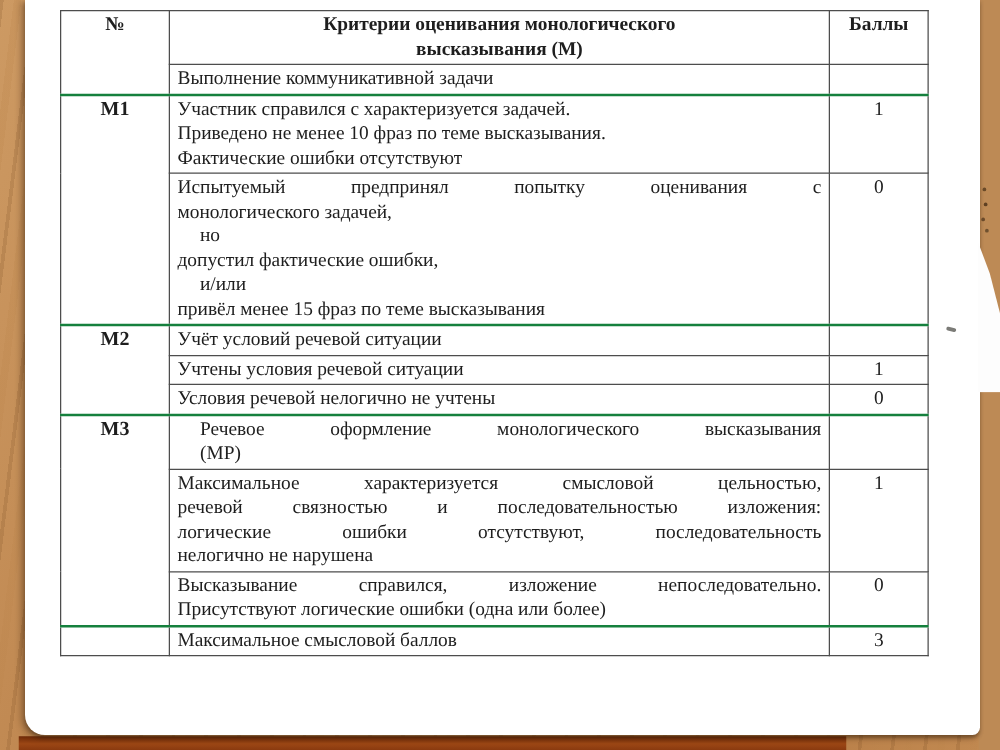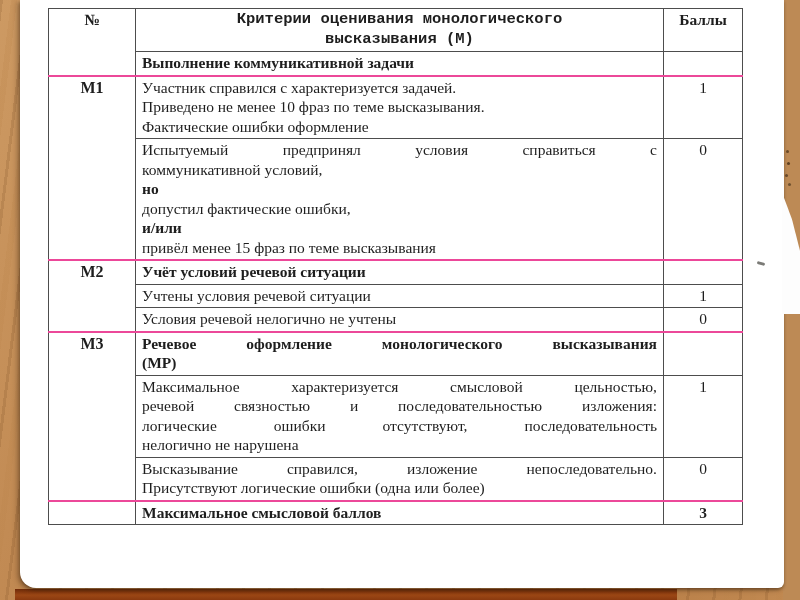--- a/index.html
+++ b/index.html
@@ -30,26 +30,26 @@
   .speck-cluster{position:absolute;right:11px;top:150px;width:3px;height:3px;border-radius:50%;
     background:#6a4a28;box-shadow:1px 12px 0 #5f4022,-1px 24px 0 #6b4a2a,2px 33px 0 #70512f;}
   .smudge{position:absolute;left:757px;top:262px;width:8px;height:3px;background:#5a5a55;
     transform:rotate(14deg);border-radius:2px;opacity:.8;}
 
   
   table.criteria{position:absolute;left:28px;top:8px;width:694px;border-collapse:collapse;
     table-layout:fixed;color:#1e1e1e;font-size:15.5px;line-height:19.5px;}
   table.criteria td,table.criteria th{border:1px solid #4d4d4d;vertical-align:top;
     padding:1px 6px 2px 6px;background:#fff;}
-  tr.section-start td{border-top:2px solid #ec4899;}
+  tr.section-start td{border-top:2px solid #15803d;}
   td.num{text-align:center;font-weight:bold;font-size:16px;}
   td.score{text-align:center;}
   th.col-head{font-weight:bold;text-align:center;}
-  .head-inner{max-width:350px;margin:0 auto;font-weight:bold;font-family:Liberation Mono, monospace;}
-  .bold{font-weight:bold;}
+  .head-inner{max-width:350px;margin:0 auto;font-weight:bold;}
+  .bold{font-weight:normal;margin-left:18px;}
   .j{text-align:justify;text-align-last:justify;}
   .ln{min-height:19.5px;}
 </style>
 </head>
 <body>
 
 <div class="scene">
 
   <div class="wood-right"></div>
   <div class="bottom-bar"></div>
@@ -74,28 +74,28 @@
       <tr>
         <td class="bold">Выполнение коммуникативной задачи</td>
         <td class="score"></td>
       </tr>
 
       <tr class="section-start">
         <td class="num" rowspan="2">М1</td>
         <td>
           <div class="ln">Участник справился с характеризуется задачей.</div>
           <div class="ln">Приведено не менее 10 фраз по теме высказывания.</div>
-          <div class="ln">Фактические ошибки оформление</div>
+          <div class="ln">Фактические ошибки отсутствуют</div>
         </td>
         <td class="score">1</td>
       </tr>
       <tr>
         <td>
-          <div class="ln j">Испытуемый предпринял условия справиться с</div>
-          <div class="ln">коммуникативной условий,</div>
+          <div class="ln j">Испытуемый предпринял попытку оценивания с</div>
+          <div class="ln">монологического задачей,</div>
           <div class="ln bold">но</div>
           <div class="ln">допустил фактические ошибки,</div>
           <div class="ln bold">и/или</div>
           <div class="ln">привёл менее 15 фраз по теме высказывания</div>
         </td>
         <td class="score">0</td>
       </tr>
 
       <tr class="section-start">
         <td class="num" rowspan="3">М2</td>

